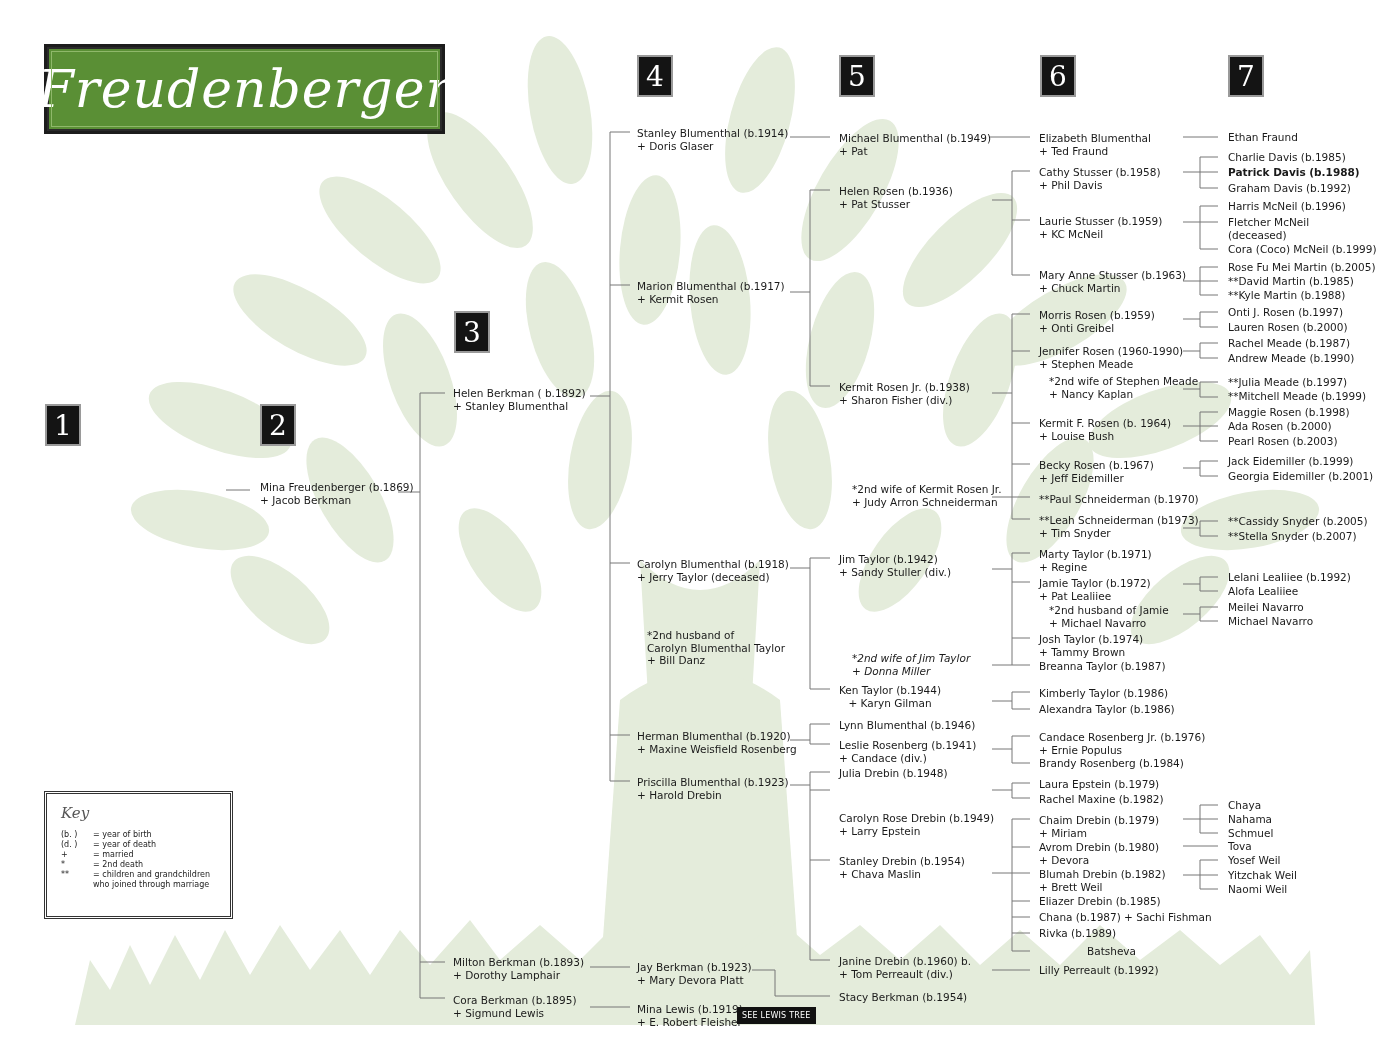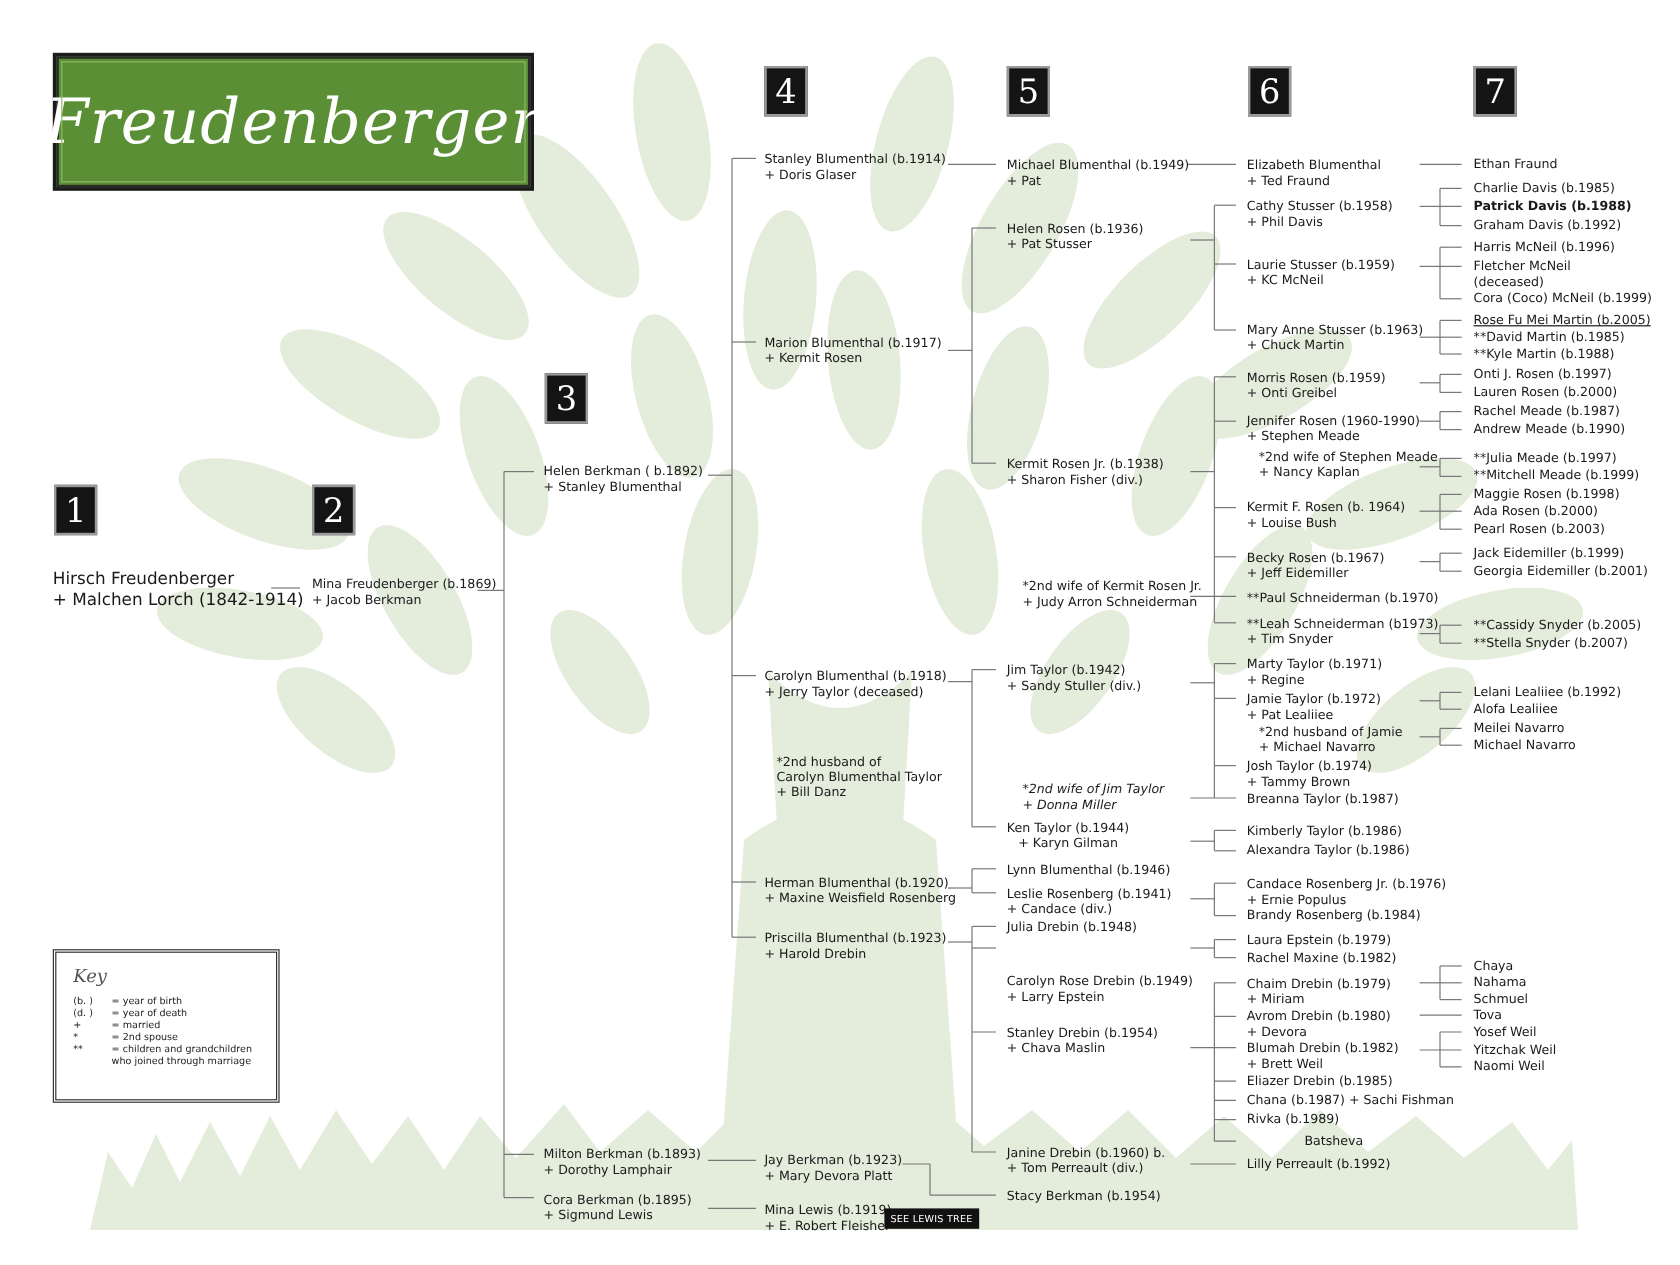--- a/index.html
+++ b/index.html
@@ -1,20 +1,20 @@
 <!DOCTYPE html>
 <html><head>
 <meta charset="utf-8">
 <style>
   html, body { margin:0; padding:0; }
   body { width:1400px; height:1054px; position:relative; overflow:hidden; background:#ffffff; font-family:"DejaVu Sans", sans-serif; color:#1a1a1a; }
   .bg { position:absolute; left:0; top:0; width:1400px; height:1054px; z-index:0; }
   .lines { position:absolute; left:0; top:0; width:1400px; height:1054px; z-index:1; }
   .layer { position:absolute; left:0; top:0; width:1400px; height:1054px; z-index:2; }
-  .title-box { position:absolute; left:44px; top:44px; width:401px; height:115px; background:#1c1c1c; box-sizing:border-box; padding:3px; }
+  .title-box { position:absolute; left:44px; top:44px; width:401px; height:90px; background:#1c1c1c; box-sizing:border-box; padding:3px; }
   .title-inner { width:100%; height:100%; background:#5a8f35; border:2px solid #2a2a2a; box-sizing:border-box; outline:1px solid #8fb86a; outline-offset:-5px; display:flex; align-items:center; justify-content:center; }
   .title-text { color:#ffffff; font-family:"DejaVu Serif", serif; font-size:52px; letter-spacing:1px; font-style:italic; }
   .gen { position:absolute; width:36px; height:42px; background:#141414; border:2px solid #9a9a9a; box-sizing:border-box; color:#ffffff; font-family:"DejaVu Serif", serif; font-size:28px; display:flex; align-items:center; justify-content:center; }
   .node { position:absolute; font-size:10.5px; line-height:12.5px; white-space:nowrap; color:#1a1a1a; }
   .node span { display:block; }
   .root { font-size:14px; line-height:17px; }
   .key { position:absolute; left:44px; top:791px; width:189px; height:128px; border:3px double #333; background:#fff; box-sizing:border-box; padding:10px 14px; }
   .key-title { font-family:"DejaVu Serif", serif; font-size:15px; color:#555; margin-bottom:8px; font-style:italic; }
   .key-row { display:flex; font-size:8px; line-height:10px; color:#222; }
   .key-sym { width:32px; }
@@ -209,24 +209,20 @@
   </div>
 
   <div class="gen" style="left:45px;top:404px;">1</div>
   <div class="gen" style="left:260px;top:404px;">2</div>
   <div class="gen" style="left:454px;top:311px;">3</div>
   <div class="gen" style="left:637px;top:55px;">4</div>
   <div class="gen" style="left:839px;top:55px;">5</div>
   <div class="gen" style="left:1040px;top:55px;">6</div>
   <div class="gen" style="left:1228px;top:55px;">7</div>
 
-  <div class="node root" style="left:44px;top:475px;">
-    <span>Hirsch Freudenberger</span>
-    <span>+ Malchen Lorch (1842-1914)</span>
-  </div>
 
   <div class="node" style="left:260px;top:481px;">
     <span>Mina Freudenberger (b.1869)</span>
     <span>+ Jacob Berkman</span>
   </div>
 
   <div class="node" style="left:453px;top:387px;">
     <span>Helen Berkman ( b.1892)</span>
     <span>+ Stanley Blumenthal</span>
   </div>
@@ -438,21 +434,21 @@
     </div>
 
   <div class="node" style="left:1228px;top:131px;">Ethan Fraund</div>
   <div class="node" style="left:1228px;top:151px;">Charlie Davis (b.1985)</div>
   <div class="node" style="left:1228px;top:166px;font-weight:bold;">Patrick Davis (b.1988)</div>
   <div class="node" style="left:1228px;top:182px;">Graham Davis (b.1992)</div>
   <div class="node" style="left:1228px;top:200px;">Harris McNeil (b.1996)</div>
   <div class="node" style="left:1228px;top:216px;">Fletcher McNeil</div>
   <div class="node" style="left:1228px;top:229px;">(deceased)</div>
   <div class="node" style="left:1228px;top:243px;">Cora (Coco) McNeil (b.1999)</div>
-  <div class="node" style="left:1228px;top:261px;text-decoration:underline;">Rose Fu Mei Martin (b.2005)</div>
+  <div class="node" style="left:1228px;top:261px;">Rose Fu Mei Martin (b.2005)</div>
   <div class="node" style="left:1228px;top:275px;">**David Martin (b.1985)</div>
   <div class="node" style="left:1228px;top:289px;">**Kyle Martin (b.1988)</div>
   <div class="node" style="left:1228px;top:306px;">Onti J. Rosen (b.1997)</div>
   <div class="node" style="left:1228px;top:321px;">Lauren Rosen (b.2000)</div>
   <div class="node" style="left:1228px;top:337px;">Rachel Meade (b.1987)</div>
   <div class="node" style="left:1228px;top:352px;">Andrew Meade (b.1990)</div>
   <div class="node" style="left:1228px;top:376px;">**Julia Meade (b.1997)</div>
   <div class="node" style="left:1228px;top:390px;">**Mitchell Meade (b.1999)</div>
   <div class="node" style="left:1228px;top:406px;">Maggie Rosen (b.1998)</div>
   <div class="node" style="left:1228px;top:420px;">Ada Rosen (b.2000)</div>
@@ -482,21 +478,21 @@
     <div class="key-row">
         <span class="key-sym">(d.    )</span>
         <span>= year of death</span>
       </div>
     <div class="key-row">
         <span class="key-sym">+</span>
         <span>= married</span>
       </div>
     <div class="key-row">
         <span class="key-sym">*</span>
-        <span>= 2nd spouse</span>
+        <span>= 2nd death</span>
       </div>
     <div class="key-row">
         <span class="key-sym">**</span>
         <span>= children and grandchildren</span>
       </div>
     <div class="key-row">
         <span class="key-sym"></span>
         <span>who joined through marriage</span>
       </div>
   </div>

